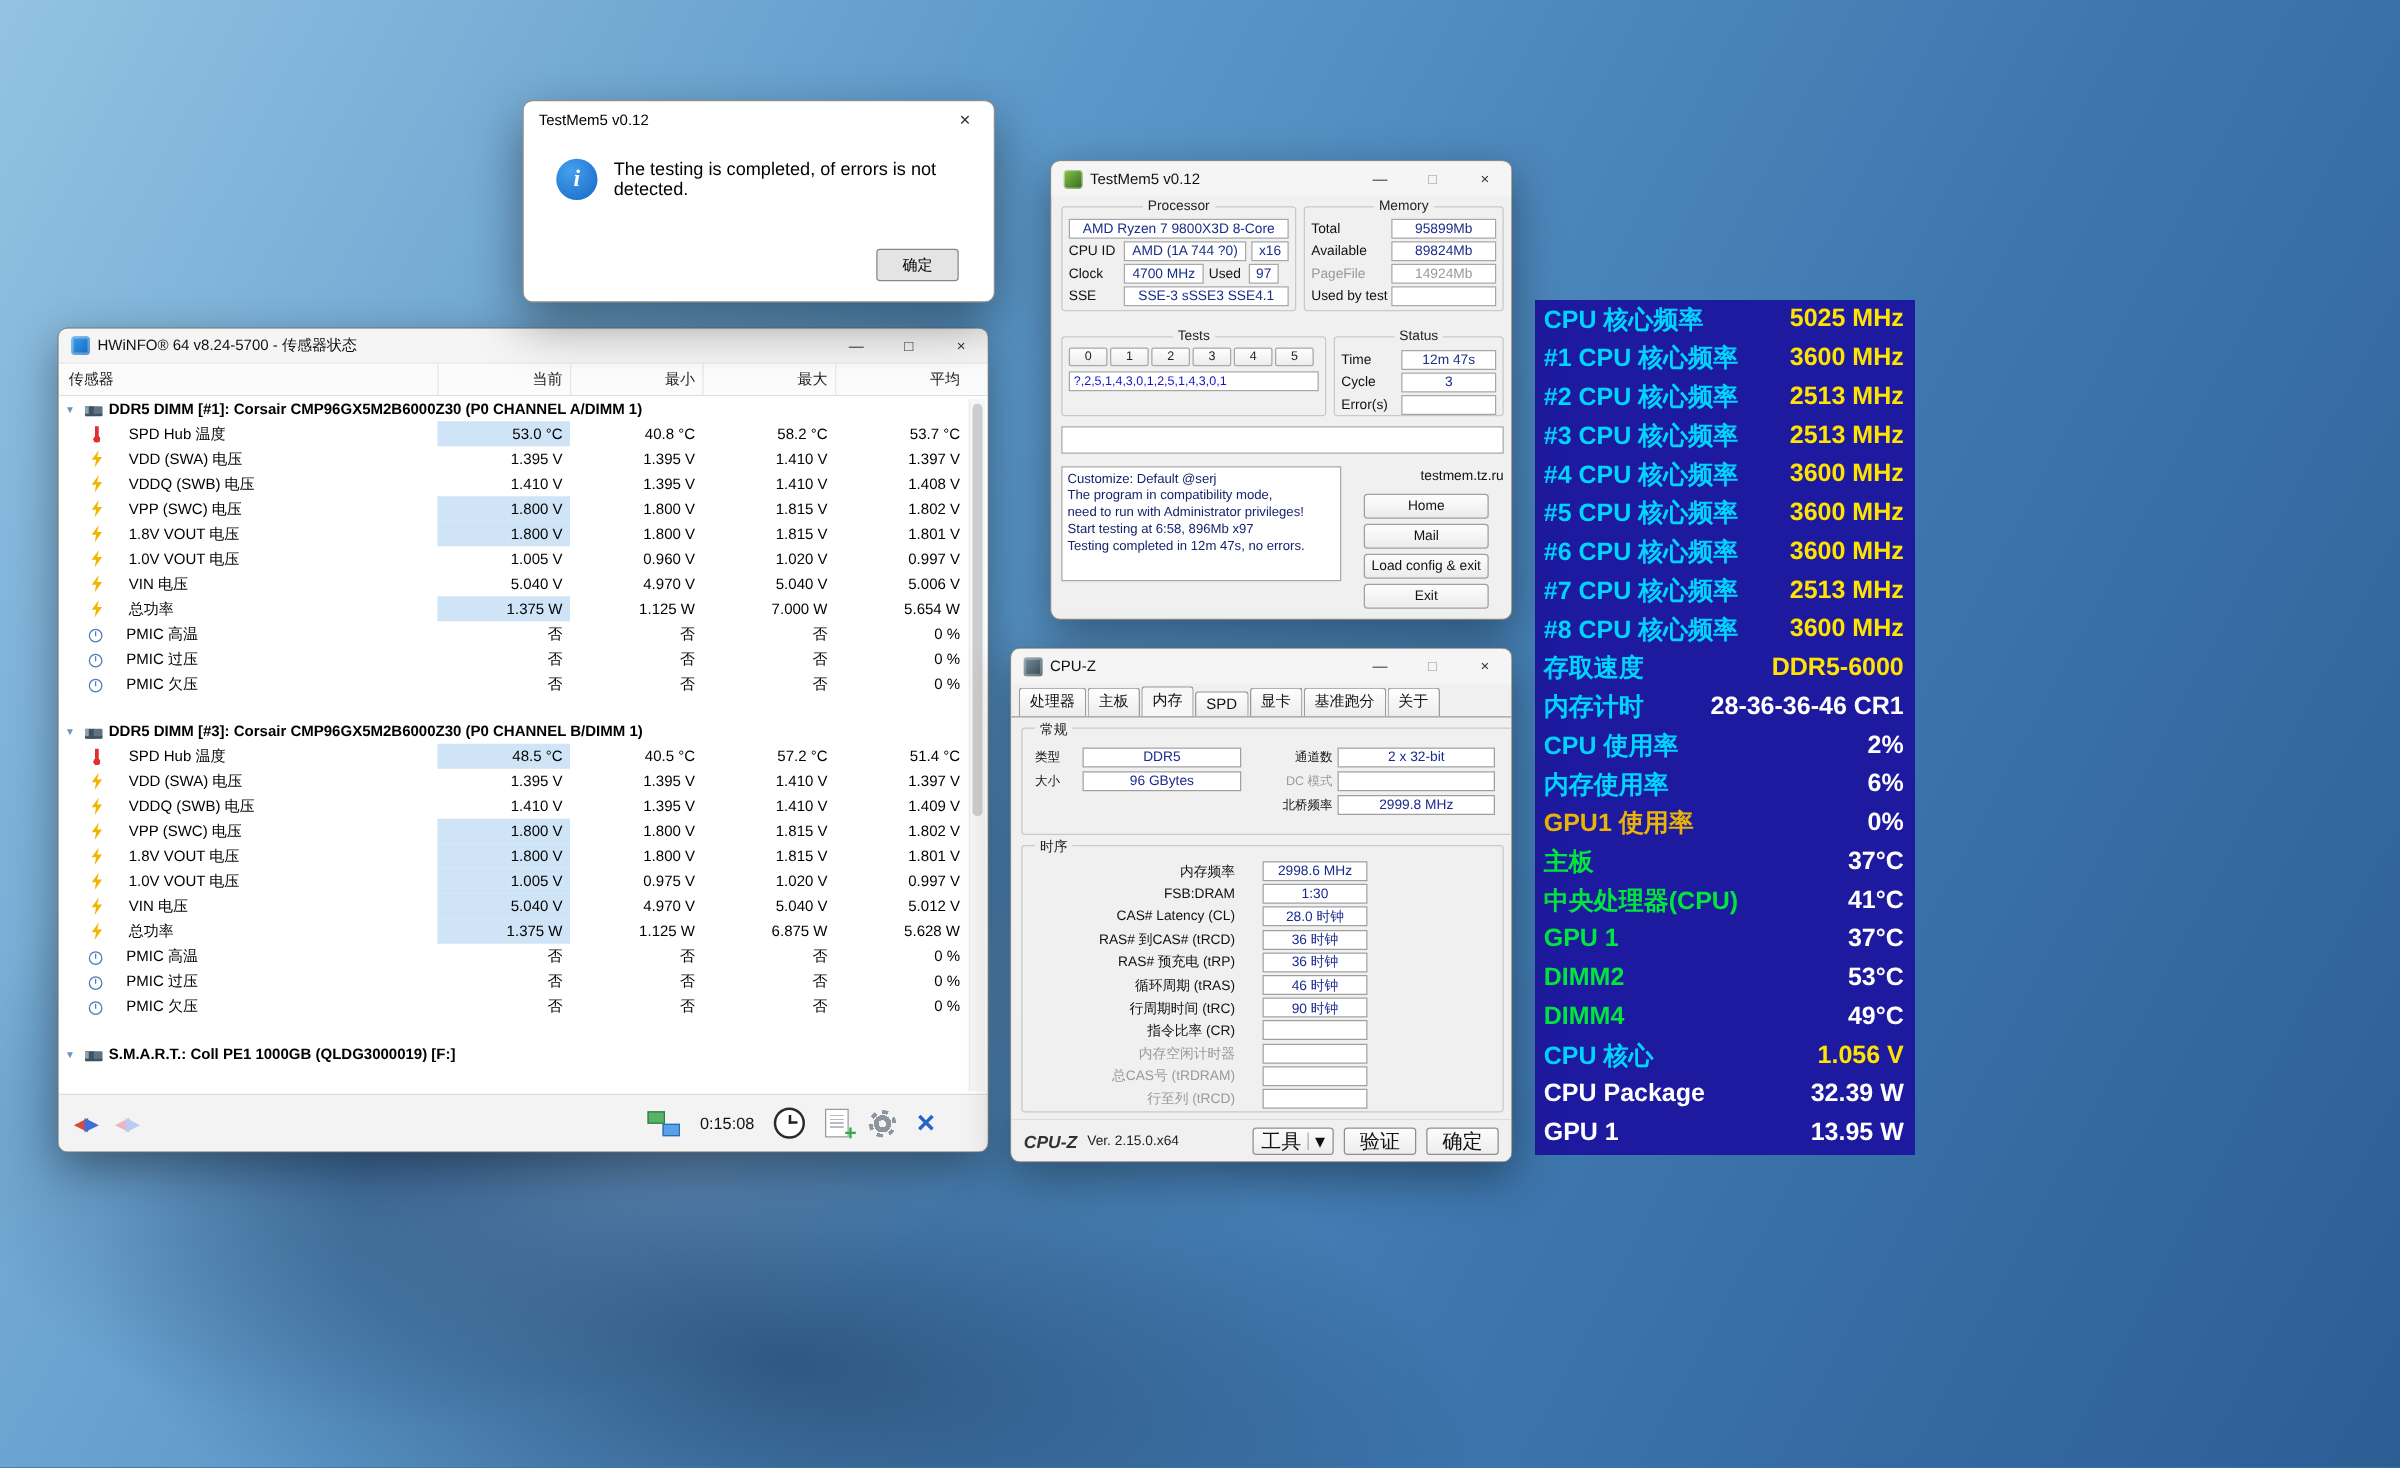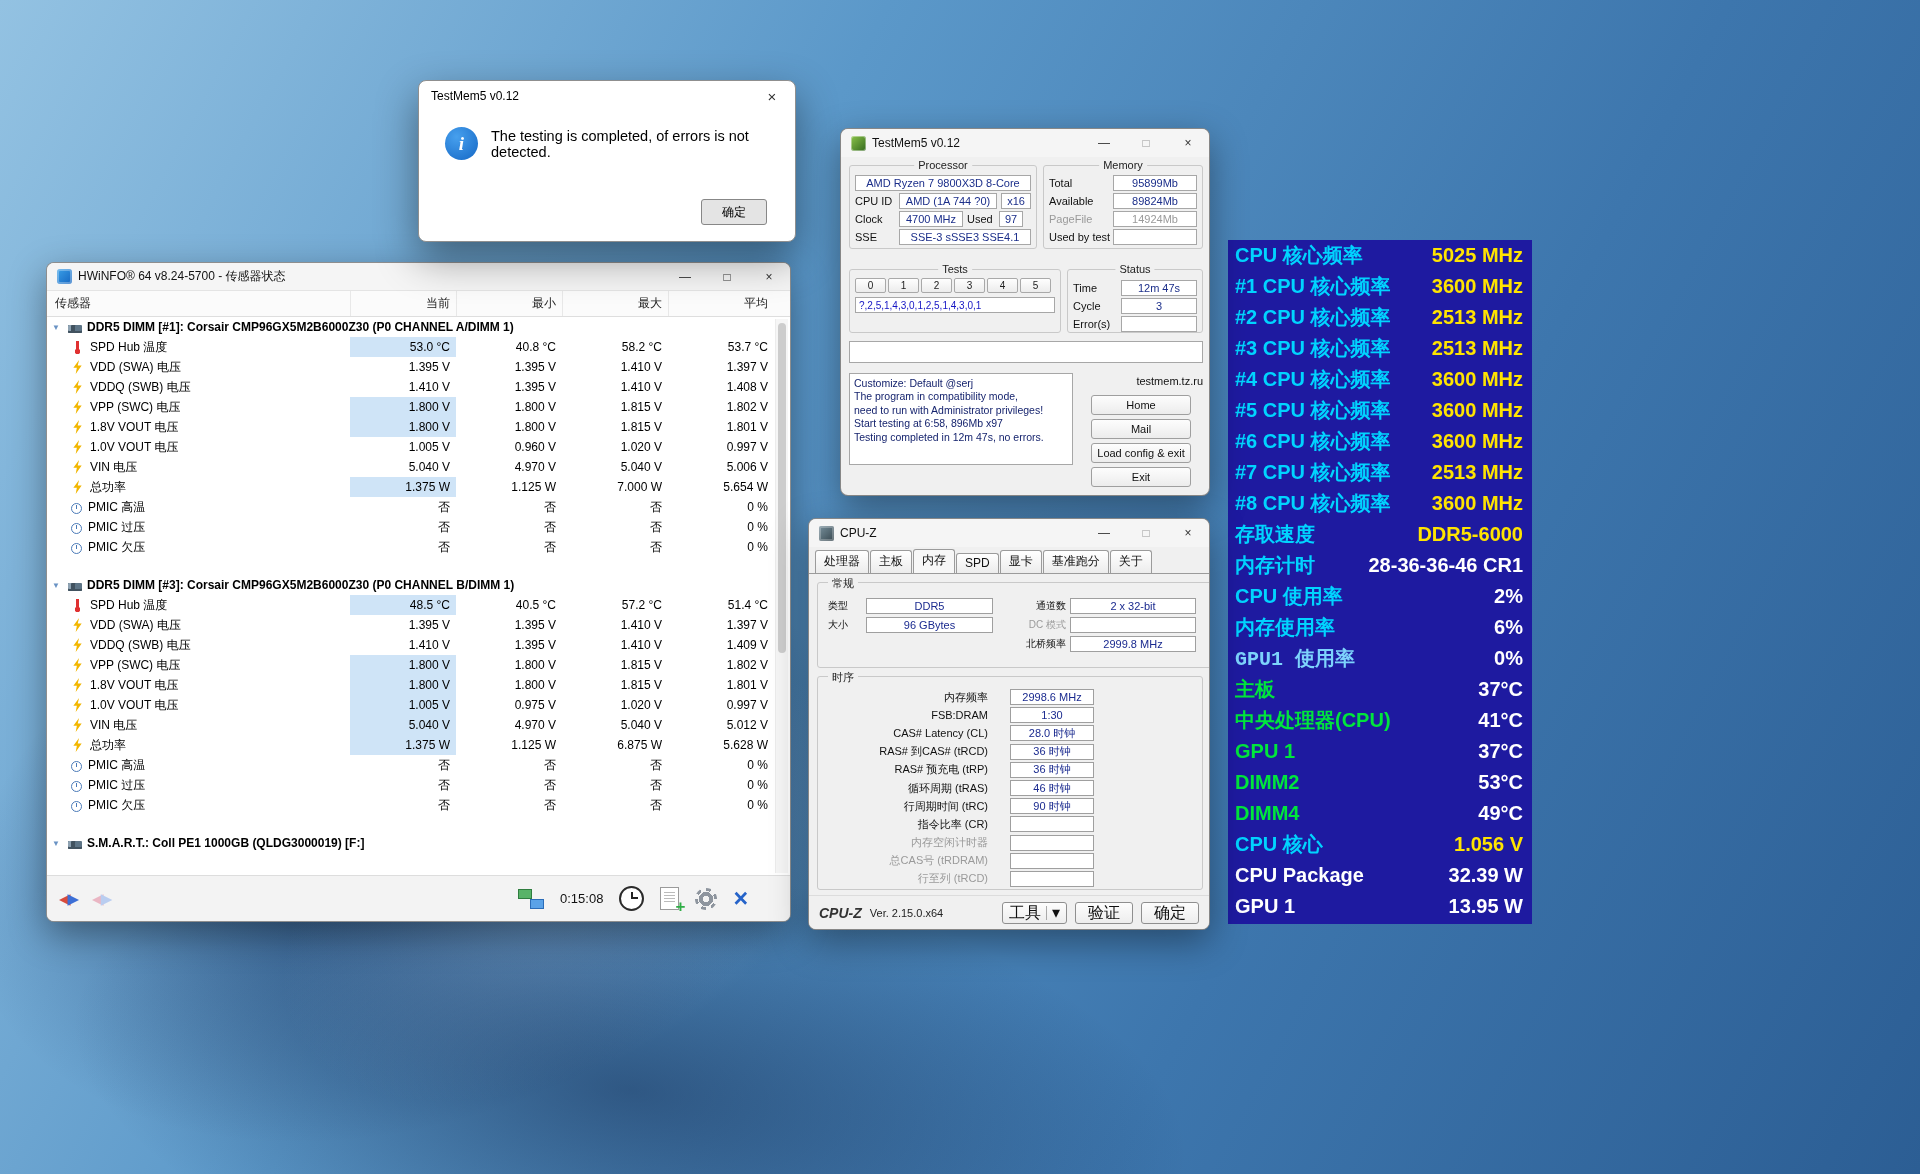--- a/index.html
+++ b/index.html
@@ -36,21 +36,21 @@
 #hwinfo .tbar{border-bottom:1px solid #e4e4e4}
 .hw-cols{display:grid;grid-template-columns:1fr 106px 106px 106px 106px;height:26px;background:#fbfbfb;border-bottom:1px solid #dedede;font-size:12px;color:#222;padding-right:16px;flex:none}
 .hw-cols .c{padding:0 6px;height:100%;display:flex;align-items:center;justify-content:flex-end;border-left:1px solid #e8e8e8}
 .hw-cols .c0{justify-content:flex-start;border-left:none;padding-left:8px}
 #hw-list{flex:1;overflow:hidden;background:#fff}
 .hw-row{display:grid;grid-template-columns:1fr 106px 106px 106px 106px;height:20px;align-items:center;font-size:12px;color:#000;padding-right:16px}
 .hw-sec .hw-name{grid-column:1/-1;font-weight:bold}
 .hw-name{display:flex;align-items:center;padding-left:5px;overflow:hidden;white-space:nowrap}
 .hw-name.ind{padding-left:24px}
 .hw-caret{width:16px;color:#6a93c4;font-size:8px;flex:none}
-.hw-lbl{margin-left:1px}
+.hw-lbl{margin-left:14px}
 .hw-v{text-align:right;padding-right:6px;white-space:nowrap;height:100%;display:flex;align-items:center;justify-content:flex-end}
 .hw-v.hl{background:#cfe4f7}
 .hw-gap{height:18px}
 .hw-scroll{position:absolute;right:2px;top:56px;bottom:48px;width:13px;background:#f6f6f6;border-left:1px solid #ececec}
 .hw-thumb{position:absolute;left:2px;right:2px;top:4px;height:330px;background:#cdcdcd;border-radius:6px}
 .ic{width:13px;height:14px;display:inline-block;margin-right:5px;flex:none}
 .ic-temp{background:radial-gradient(circle at 50% 82%,#e03131 2.6px,transparent 3px),linear-gradient(#e03131,#e03131) no-repeat 50% 1px/3px 10px}
 .ic-volt{background:#f2b600;clip-path:polygon(62% 0,18% 56%,45% 56%,36% 100%,82% 40%,52% 40%)}
 .ic-clk{width:11px;height:11px;border:1.5px solid #4a7ab8;border-radius:50%;position:relative;margin-top:2px}
 .ic-clk::before{content:"";position:absolute;left:3.5px;top:1.5px;width:1.5px;height:4px;background:#4a7ab8}
@@ -186,21 +186,21 @@
     </div>
     <div class="osd-row">
       <span class="osd-l" style="color: rgb(0, 212, 255);">CPU 使用率</span>
       <span class="osd-v" style="color: rgb(255, 255, 255);">2%</span>
     </div>
     <div class="osd-row">
       <span class="osd-l" style="color: rgb(0, 212, 255);">内存使用率</span>
       <span class="osd-v" style="color: rgb(255, 255, 255);">6%</span>
     </div>
     <div class="osd-row">
-      <span class="osd-l" style="color: #7dd3fc; font-family: Liberation Mono, monospace;">GPU1 使用率</span>
+      <span class="osd-l" style="color: #eab308;">GPU1 使用率</span>
       <span class="osd-v" style="color: rgb(255, 255, 255);">0%</span>
     </div>
     <div class="osd-row">
       <span class="osd-l" style="color: rgb(0, 230, 60);">主板</span>
       <span class="osd-v" style="color: rgb(255, 255, 255);">37°C</span>
     </div>
     <div class="osd-row">
       <span class="osd-l" style="color: rgb(0, 230, 60);">中央处理器(CPU)</span>
       <span class="osd-v" style="color: rgb(255, 255, 255);">41°C</span>
     </div>

